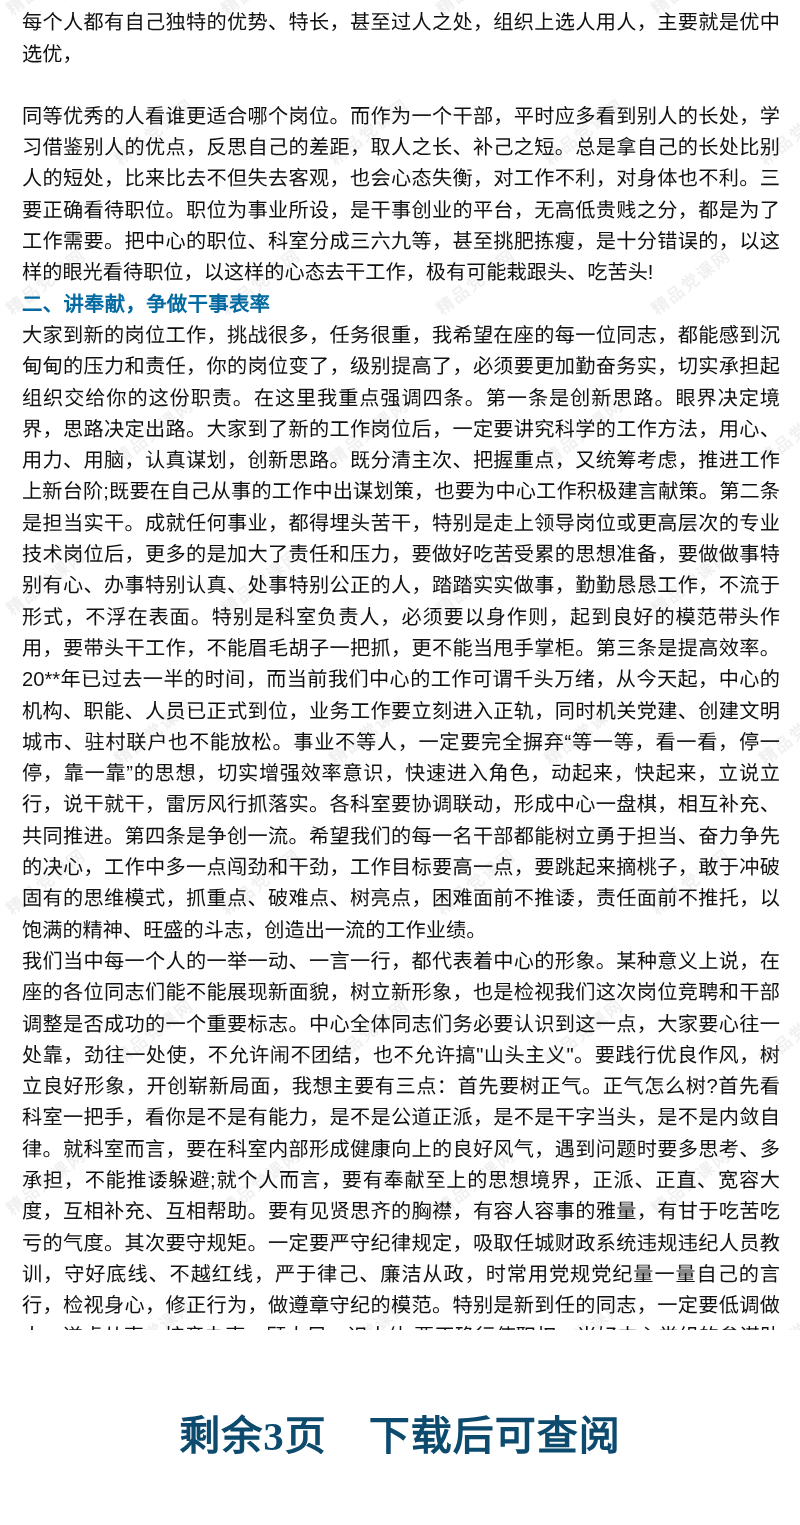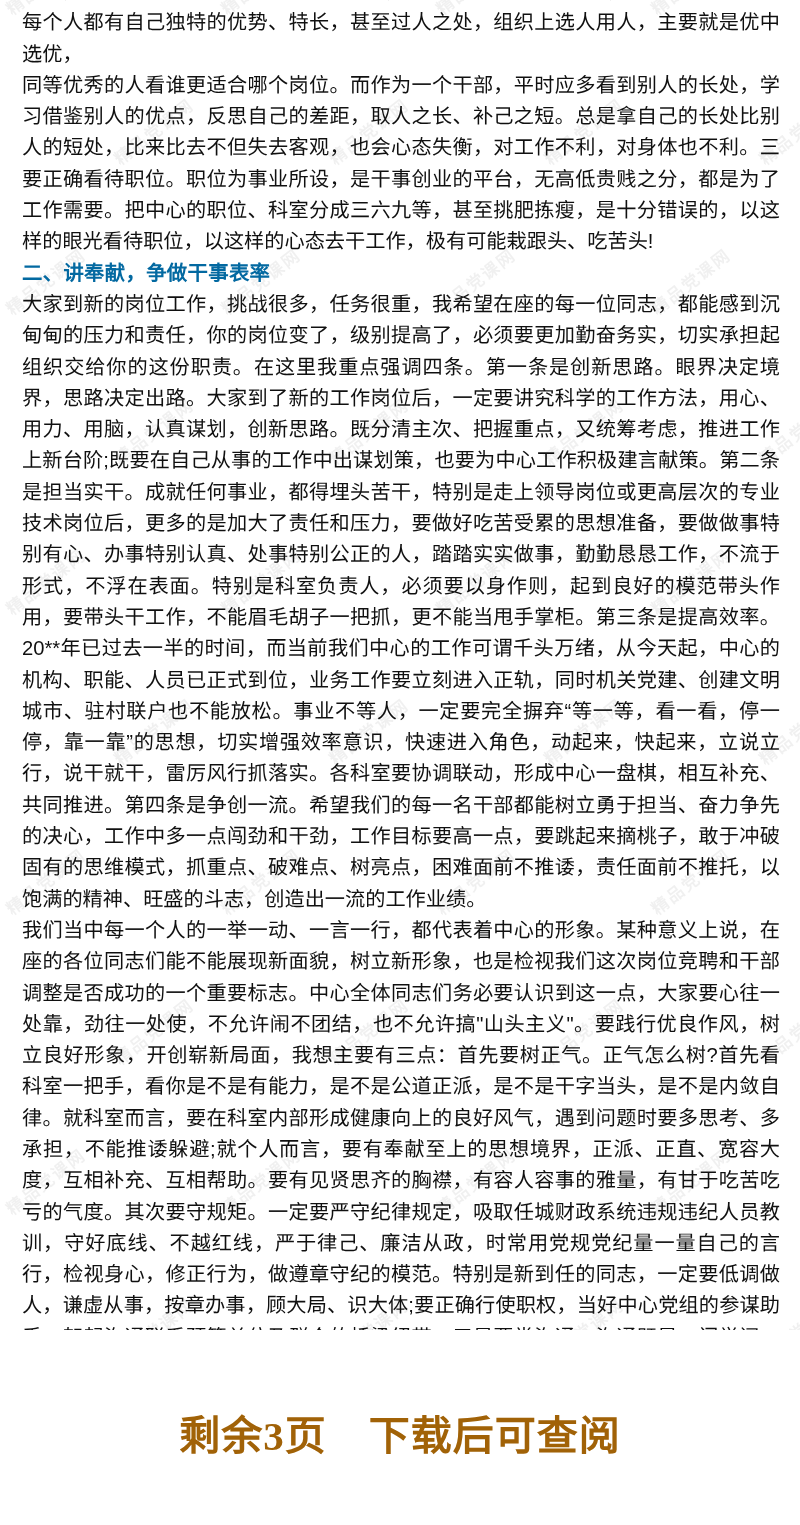--- a/index.html
+++ b/index.html
@@ -69,20 +69,21 @@
     line-height: 31.3px;
     color: #101010;
     text-align: justify;
     text-justify: inter-ideograph;
     font-family: "Liberation Sans", "DejaVu Sans", sans-serif;
     letter-spacing: 0px;
     word-break: break-all;
   }
 
   p.para.gap-after {
+    margin-bottom: 31px;
   }
 
   p.heading {
     margin: 0;
     padding: 0;
     font-size: 20.4px;
     line-height: 31.3px;
     color: #0369a1;
     font-weight: bold;
     letter-spacing: 0.3px;
@@ -104,21 +105,21 @@
     position: absolute;
     left: 0;
     top: 1411px;
     width: 800px;
     text-align: center;
     z-index: 4;
     font-family: "Liberation Serif", "DejaVu Serif", serif;
     font-weight: bold;
     font-size: 41px;
     line-height: 50px;
-    color: #a16207;
+    color: #0c4a6e;
     letter-spacing: 1px;
     white-space: pre;
   }
 </style>
 </head>
 <body>
 
 <div id="page">
 
   <div id="watermark-layer">

